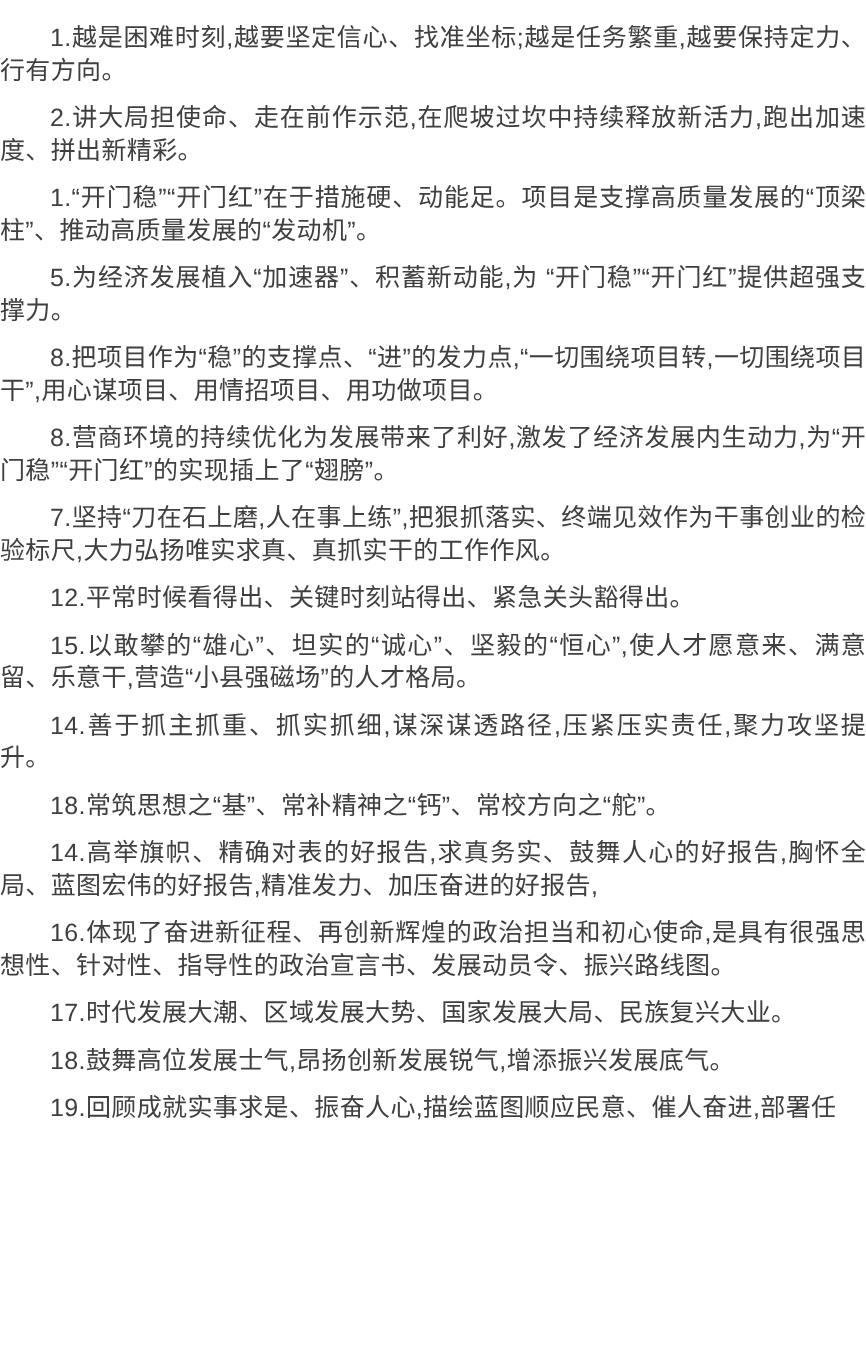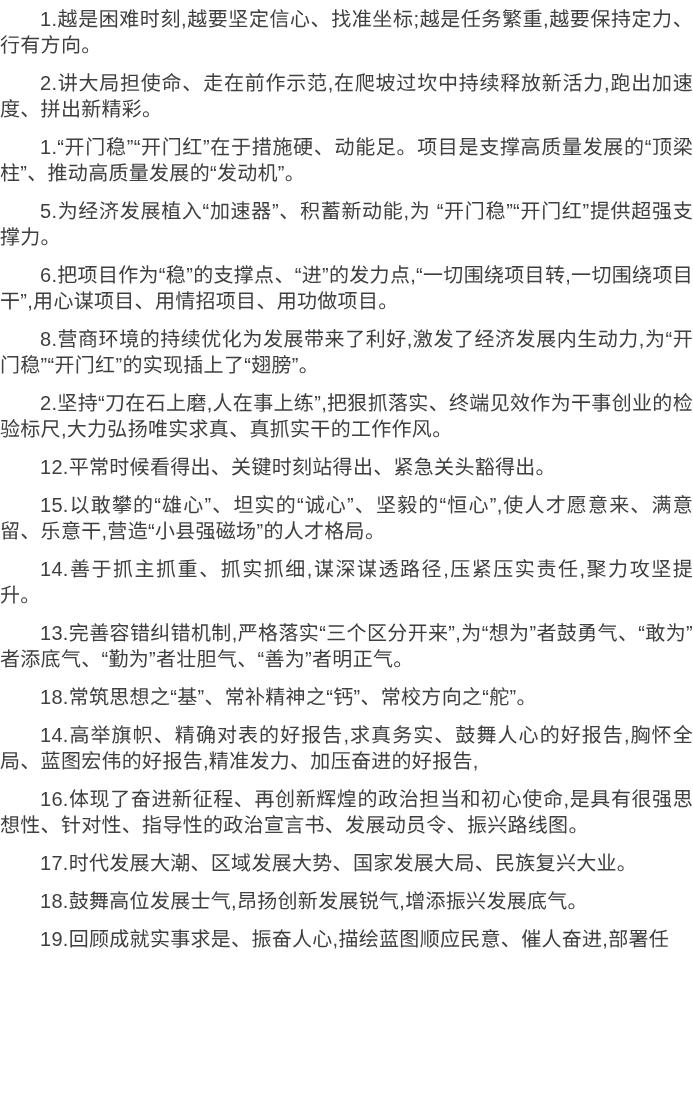--- a/index.html
+++ b/index.html
@@ -12,21 +12,21 @@
     height: 1097px;
     overflow: hidden;
     font-family: "Liberation Sans", sans-serif;
   }
   main[data-name="article-content"] {
     box-sizing: border-box;
     width: 693px;
     padding: 6px 0 0 0;
   }
   main p {
-    margin: 0 0 12px 0;
+    margin: 12px 0 12px 0;
     font-size: 20px;
     line-height: 26px;
     color: #3f3f3f;
     text-align: justify;
     text-indent: 2em;
     letter-spacing: 0.3px;
     word-break: break-all;
   }
   main p:last-child {
     margin-bottom: 0;
@@ -34,26 +34,25 @@
 </style>
 </head>
 <body>
 
 <main data-name="article-content">
 
 <p data-name="paragraph">1.越是困难时刻,越要坚定信心、找准坐标;越是任务繁重,越要保持定力、行有方向。</p>
     <p data-name="paragraph">2.讲大局担使命、走在前作示范,在爬坡过坎中持续释放新活力,跑出加速度、拼出新精彩。</p>
     <p data-name="paragraph">1.“开门稳”“开门红”在于措施硬、动能足。项目是支撑高质量发展的“顶梁柱”、推动高质量发展的“发动机”。</p>
     <p data-name="paragraph">5.为经济发展植入“加速器”、积蓄新动能,为 “开门稳”“开门红”提供超强支撑力。</p>
-    <p data-name="paragraph">6.把项目作为“稳”的支撑点、“进”的发力点,“一切围绕项目转,一切围绕项目干”,用心谋项目、用情招项目、用功做项目。</p>
+    <p data-name="paragraph">8.把项目作为“稳”的支撑点、“进”的发力点,“一切围绕项目转,一切围绕项目干”,用心谋项目、用情招项目、用功做项目。</p>
     <p data-name="paragraph">8.营商环境的持续优化为发展带来了利好,激发了经济发展内生动力,为“开门稳”“开门红”的实现插上了“翅膀”。</p>
-    <p data-name="paragraph">2.坚持“刀在石上磨,人在事上练”,把狠抓落实、终端见效作为干事创业的检验标尺,大力弘扬唯实求真、真抓实干的工作作风。</p>
+    <p data-name="paragraph">7.坚持“刀在石上磨,人在事上练”,把狠抓落实、终端见效作为干事创业的检验标尺,大力弘扬唯实求真、真抓实干的工作作风。</p>
     <p data-name="paragraph">12.平常时候看得出、关键时刻站得出、紧急关头豁得出。</p>
     <p data-name="paragraph">15.以敢攀的“雄心”、坦实的“诚心”、坚毅的“恒心”,使人才愿意来、满意留、乐意干,营造“小县强磁场”的人才格局。</p>
     <p data-name="paragraph">14.善于抓主抓重、抓实抓细,谋深谋透路径,压紧压实责任,聚力攻坚提升。</p>
-    <p data-name="paragraph">13.完善容错纠错机制,严格落实“三个区分开来”,为“想为”者鼓勇气、“敢为”者添底气、“勤为”者壮胆气、“善为”者明正气。</p>
     <p data-name="paragraph">18.常筑思想之“基”、常补精神之“钙”、常校方向之“舵”。</p>
     <p data-name="paragraph">14.高举旗帜、精确对表的好报告,求真务实、鼓舞人心的好报告,胸怀全局、蓝图宏伟的好报告,精准发力、加压奋进的好报告,</p>
     <p data-name="paragraph">16.体现了奋进新征程、再创新辉煌的政治担当和初心使命,是具有很强思想性、针对性、指导性的政治宣言书、发展动员令、振兴路线图。</p>
     <p data-name="paragraph">17.时代发展大潮、区域发展大势、国家发展大局、民族复兴大业。</p>
     <p data-name="paragraph">18.鼓舞高位发展士气,昂扬创新发展锐气,增添振兴发展底气。</p>
     <p data-name="paragraph">19.回顾成就实事求是、振奋人心,描绘蓝图顺应民意、催人奋进,部署任</p>
   </main>
 
 </body></html>

